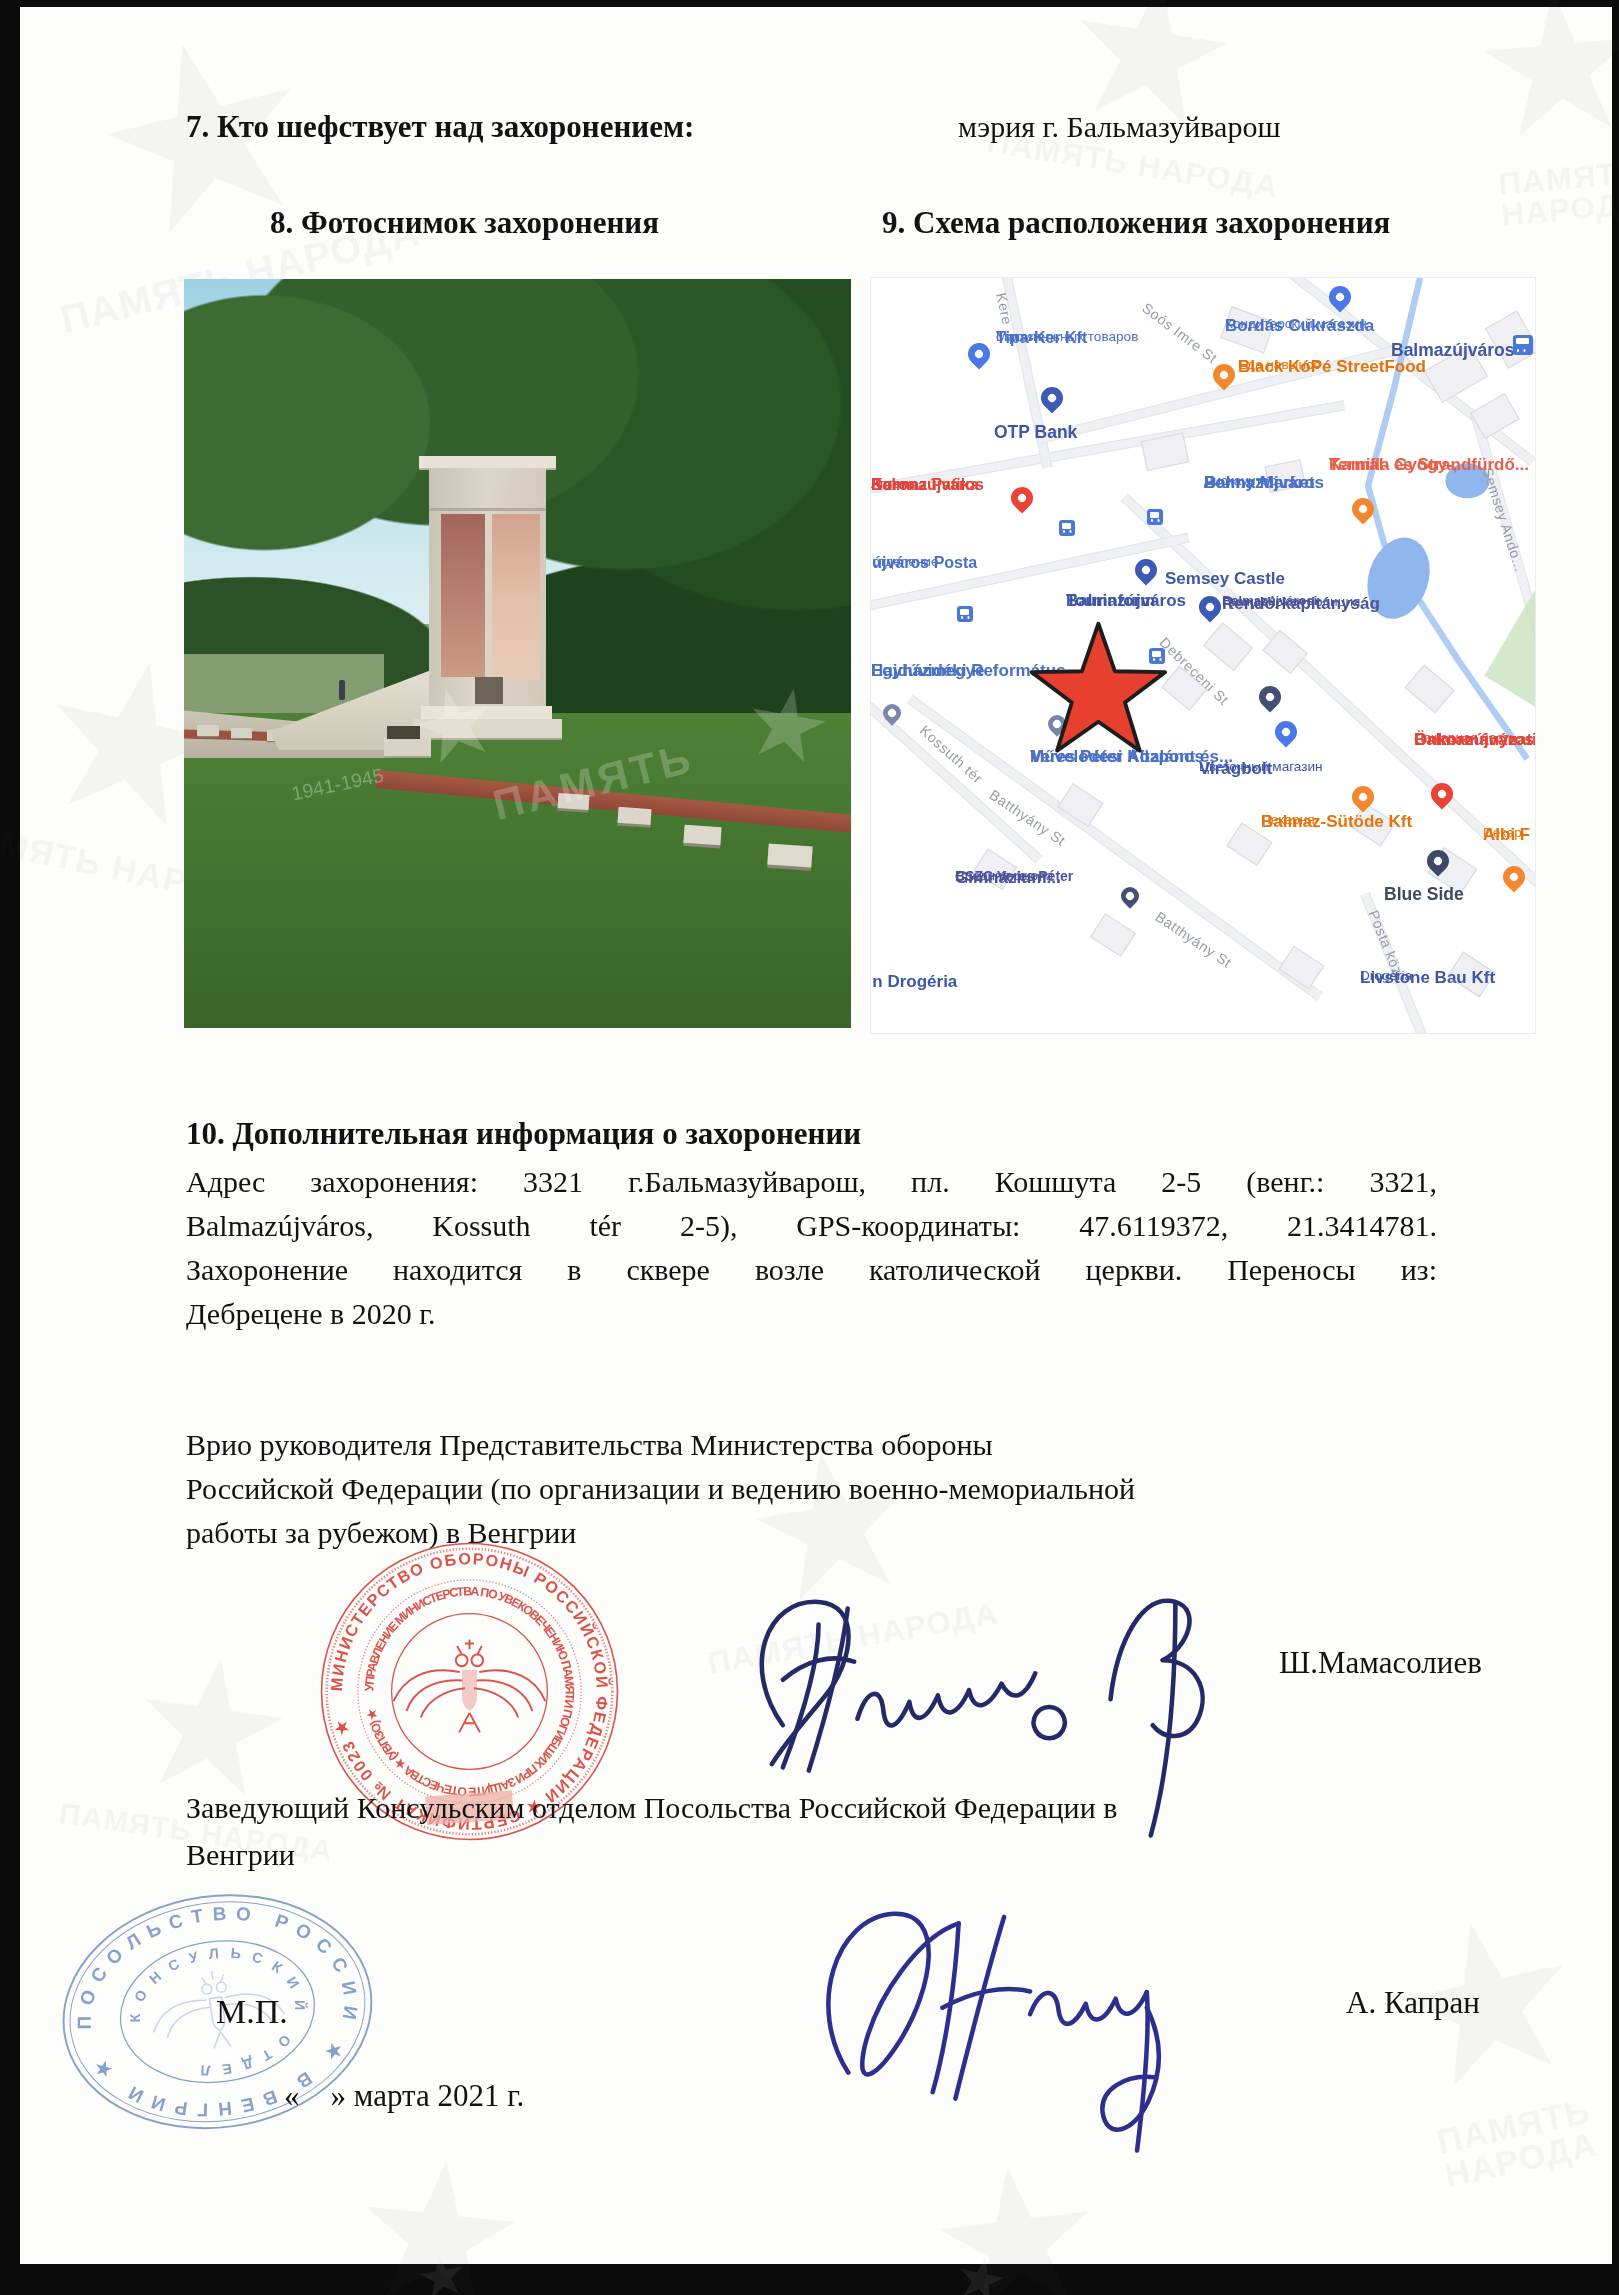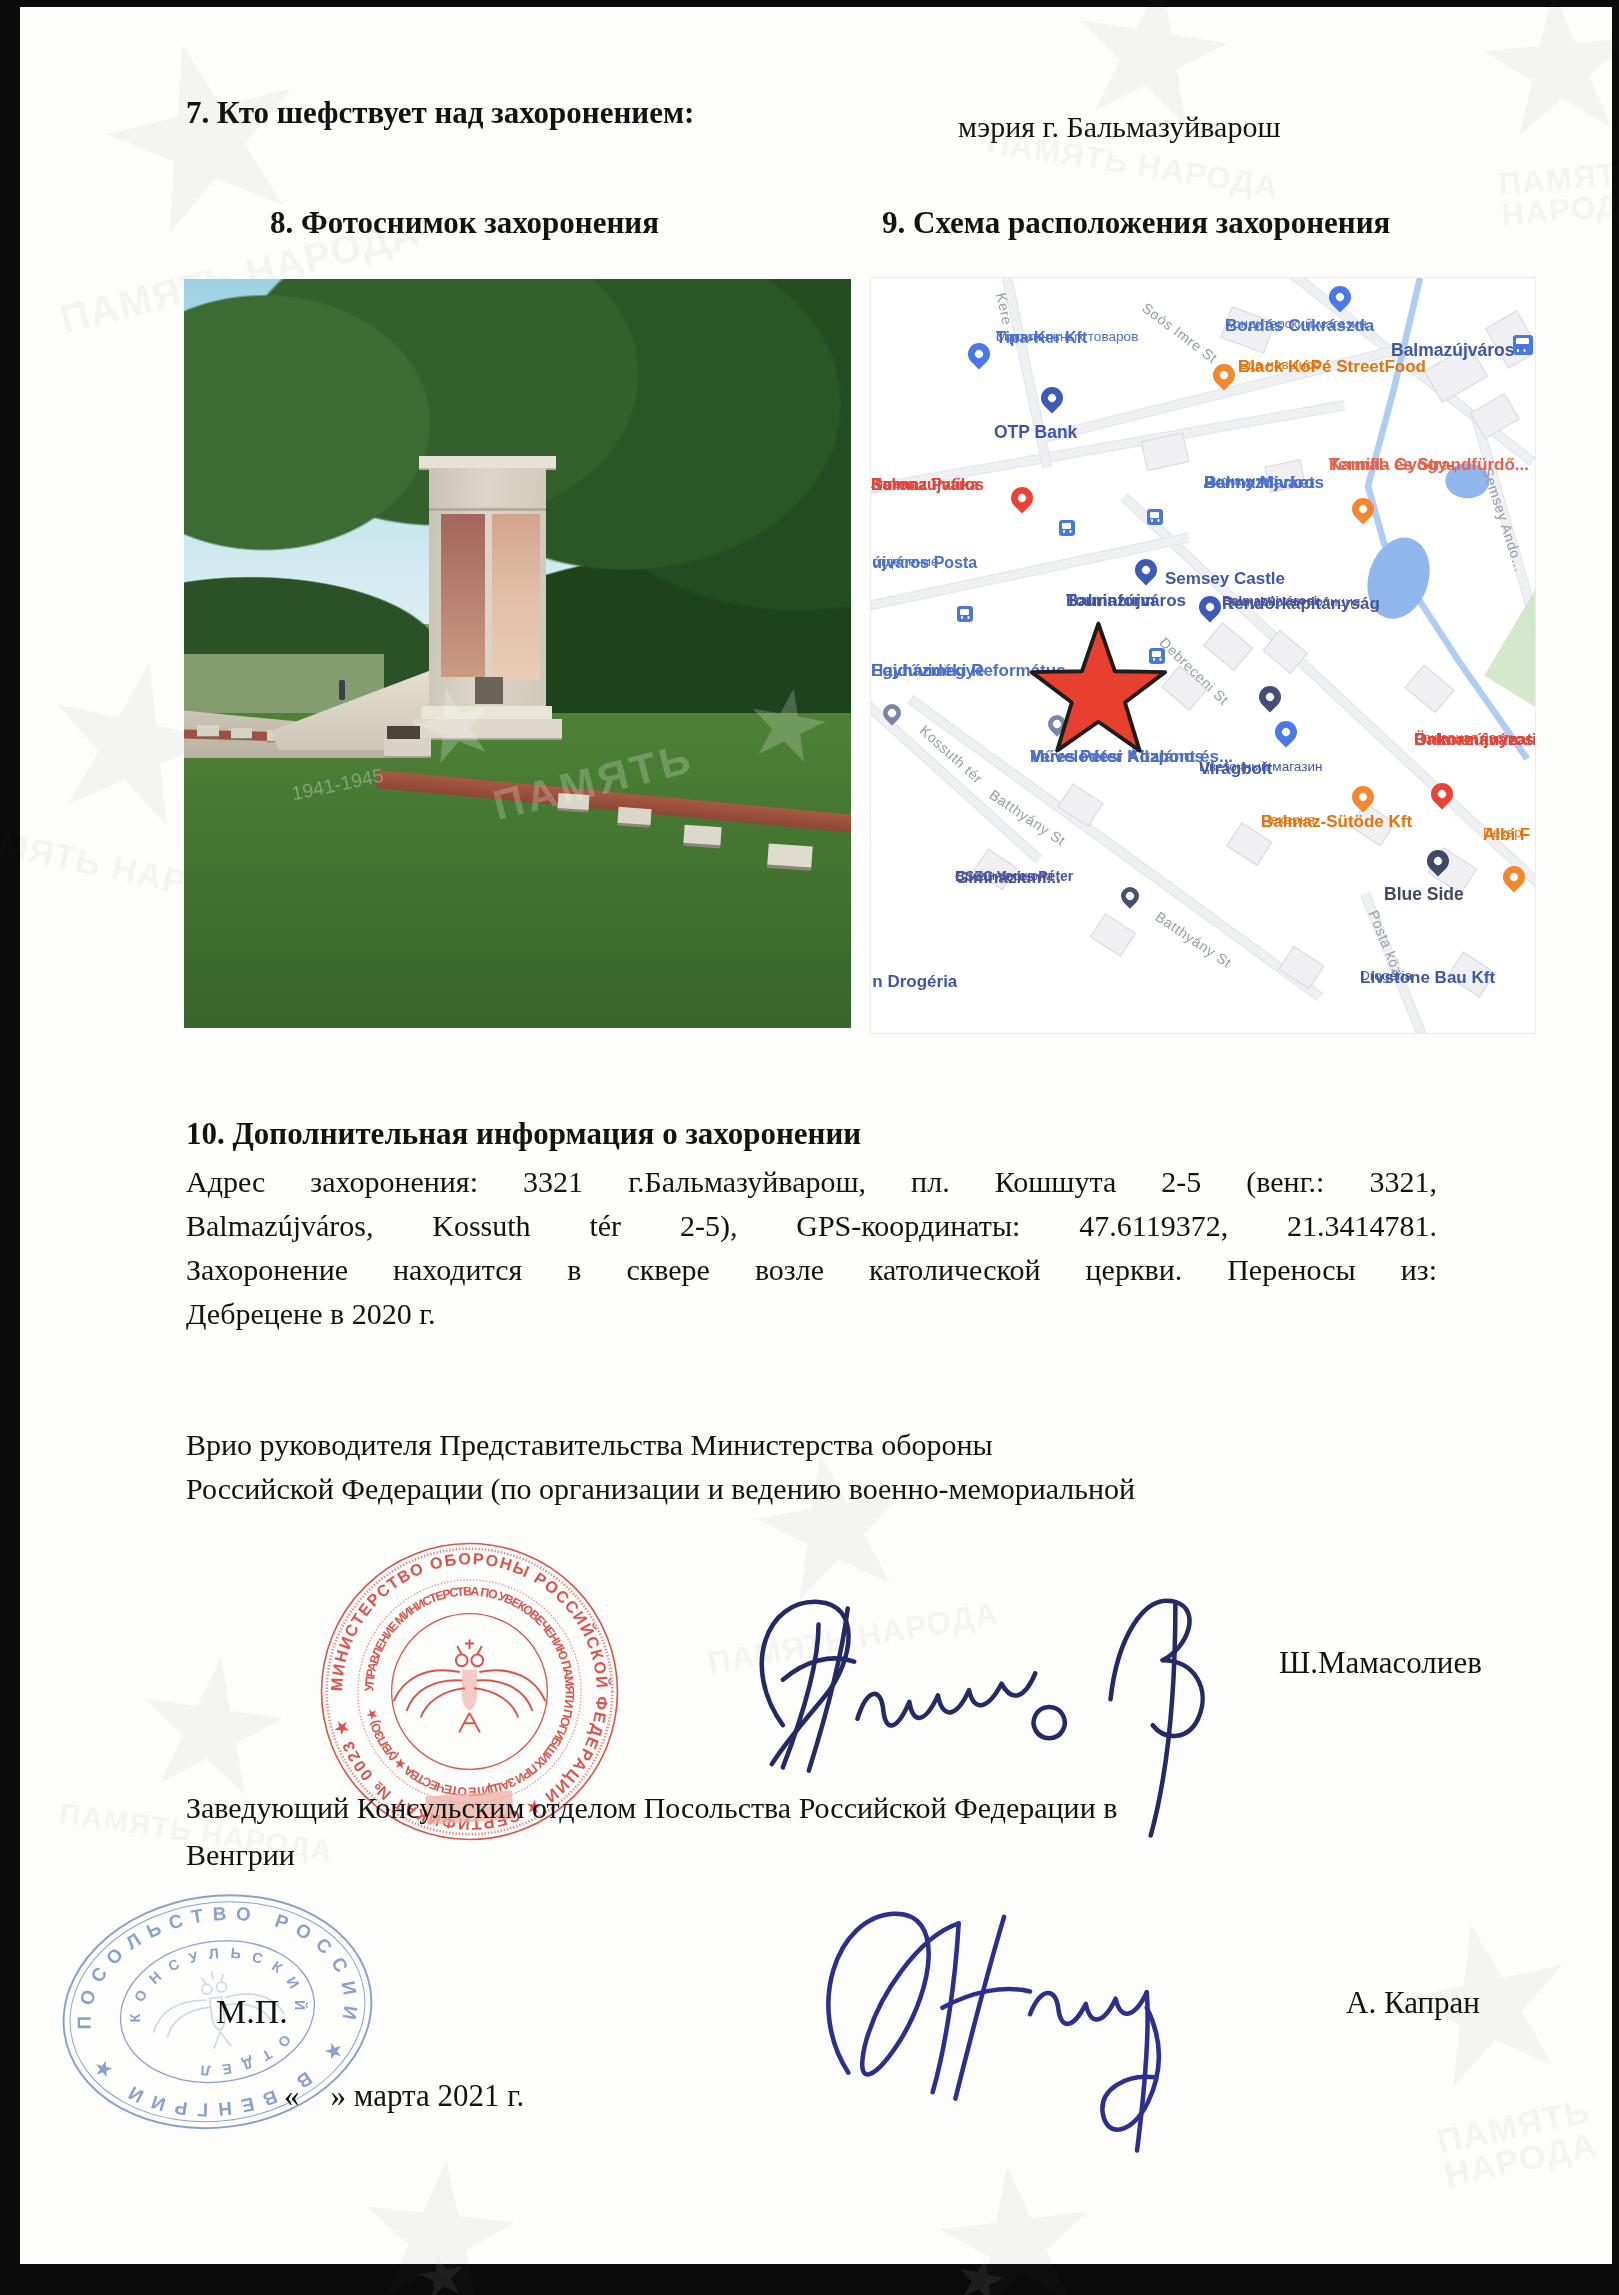--- a/index.html
+++ b/index.html
@@ -64,21 +64,21 @@
     <span class="wmt">ПАМЯТЬ НАРОДА</span>
   </div>
 <div class="wm" style="left:1371px;top:1897px;font-size:214px;transform:rotate(-12deg);">
     <span class="wmt">ПАМЯТЬ НАРОДА</span>
   </div>
 <div class="wm" style="left:351px;top:2138px;font-size:195px;transform:rotate(6deg);"></div>
 <div class="wm" style="left:929px;top:2144px;font-size:195px;transform:rotate(-7deg);"></div>
 <div class="wm wm-dark" style="left:416px;top:2248px;font-size:58px;transform:rotate(-10deg);"></div>
 <div class="wm wm-dark" style="left:955px;top:2251px;font-size:58px;transform:rotate(12deg);"></div>
 
-<div class="h-line doc-bold" style="left:186px;top:95px;text-align:right;">7. Кто шефствует над захоронением:</div>
+<div class="h-line doc-bold" style="left:186px;top:109px;text-align:right;">7. Кто шефствует над захоронением:</div>
 <div class="h-line" style="left:958px;top:110px;font-size:30px;">мэрия г. Бальмазуйварош</div>
 
 <div class="h-line doc-bold" style="left:270px;top:205px;">8. Фотоснимок захоронения</div>
 <div class="h-line doc-bold" style="left:882px;top:205px;">9. Схема расположения захоронения</div>
 
 <div class="photo">
   <div style="left:0;top:0;width:100%;height:46%;background:linear-gradient(180deg,#9ed2e3 0%,#c2e4ec 60%,#dceef2 100%);"></div>
   <div style="left:0;top:0;width:100%;height:64%;background:
     radial-gradient(ellipse 279px 214px at 12% 30%, #3c6c34 59%, transparent 60%),
     radial-gradient(ellipse 338px 253px at 38% 20%, #33602c 59%, transparent 60%),
@@ -292,20 +292,21 @@
 <div class="abs" style="left:186px;top:1160px;width:1251px;">
   <div class="jline">Адрес захоронения: 3321 г.Бальмазуйварош, пл. Кошшута 2-5 (венг.: 3321,</div>
   <div class="jline">Balmazújváros, Kossuth tér 2-5), GPS-координаты: 47.6119372, 21.3414781.</div>
   <div class="jline">Захоронение находится в сквере возле католической церкви. Переносы из:</div>
   <div class="jline last">Дебрецене в 2020 г.</div>
 </div>
 
 <div class="abs" style="left:186px;top:1423px;">
   <div class="bodyline">Врио руководителя Представительства Министерства обороны</div>
   <div class="bodyline">Российской Федерации (по организации и ведению военно-мемориальной</div>
+  <div class="bodyline">работы за рубежом) в Венгрии</div>
 </div>
 
 <div class="stamp" style="left:317px;top:1539px;width:305px;height:305px;opacity:0.92;">
   <svg width="305" height="305" viewBox="0 0 470 470">
     <defs>
       <path id="rOuter" d="M 235,235 m -196,0 a 196,196 0 1,1 392,0 a 196,196 0 1,1 -392,0"></path>
       <path id="rInner" d="M 235,235 m -148,0 a 148,148 0 1,1 296,0 a 148,148 0 1,1 -296,0"></path>
     </defs>
     <circle cx="235" cy="235" r="228" fill="none" stroke="#d9453a" stroke-width="2.5"></circle>
     <circle cx="235" cy="235" r="220" fill="none" stroke="#d9453a" stroke-width="4" stroke-dasharray="2 3" opacity="0.7"></circle>

